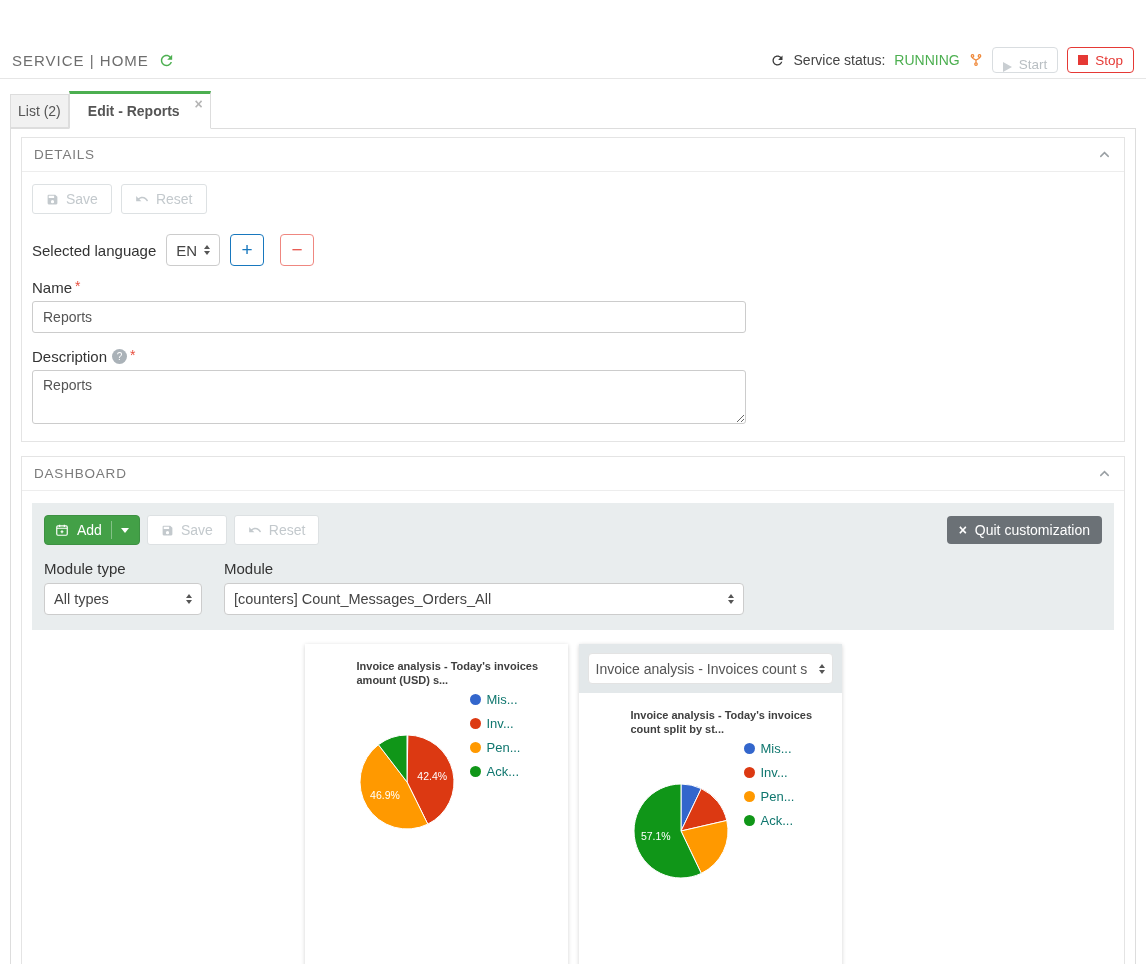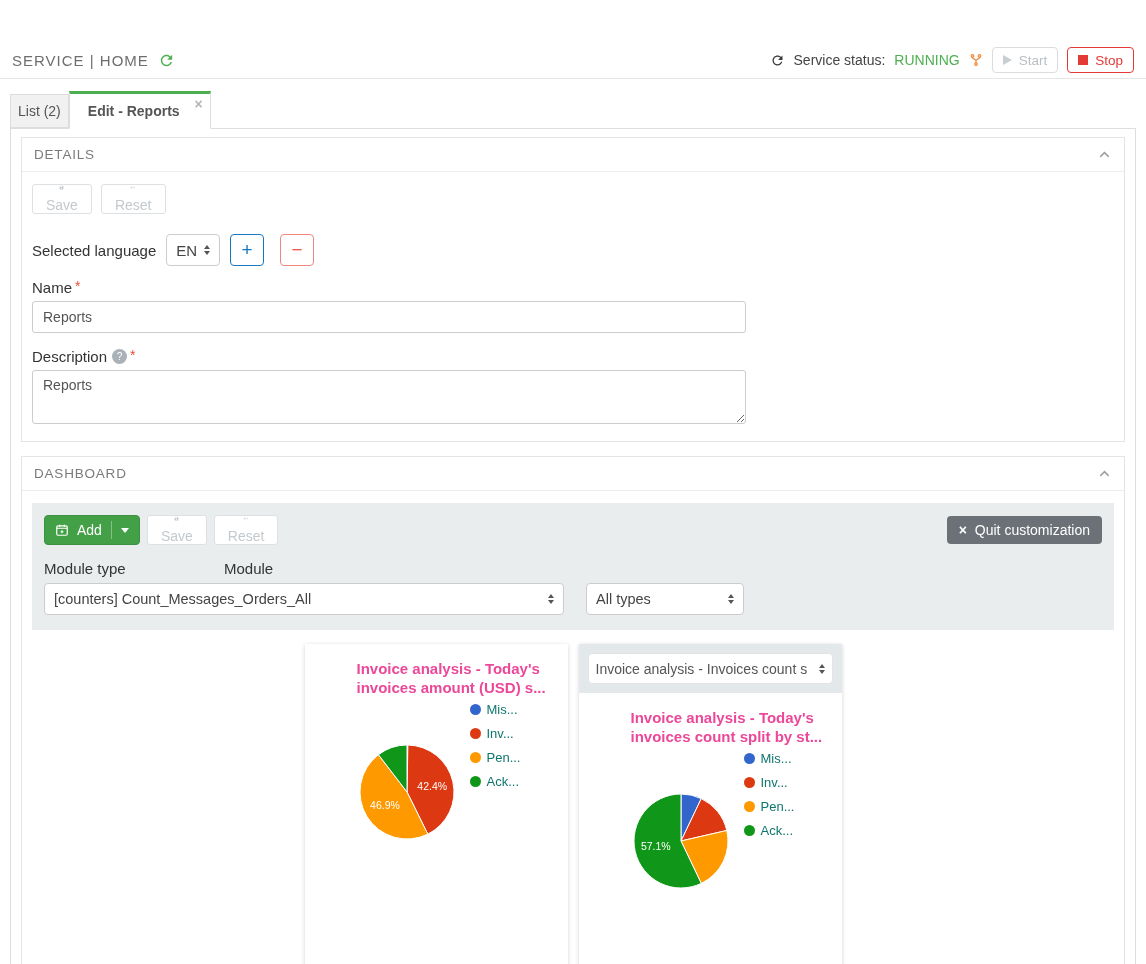--- a/index.html
+++ b/index.html
@@ -7,21 +7,21 @@
   body { width:1146px; font-family:"Liberation Sans","DejaVu Sans",sans-serif; font-size:14px; color:#444; }
 
   
   .topbar { height:37px; display:flex; align-items:center; justify-content:space-between;
             padding:0 12px; border-bottom:1px solid #e6e6e6; background:#fff;margin-top:42px; }
   .brand { display:flex; align-items:center; gap:9px; color:#6e6e6e; font-size:15px; letter-spacing:1px; }
   .statusbar { display:flex; align-items:center; gap:9px; color:#444; font-size:14px; }
   .status-running { color:#4caf50; }
   .btn-pill { display:inline-flex; align-items:center; gap:7px; height:26px; padding:0 10px;
               border-radius:4px; background:#fff; font-size:13.5px; cursor:pointer; }
-  .btn-start { border:1px solid #d9dde0; color:#b9bfc3; }
+  .btn-start { border:1px solid #d9dde0; color:#b9bfc3;align-items:flex-end; }
   .btn-stop  { border:1px solid #e53935; color:#e53935; }
   .tri-play { width:0; height:0; border-left:9px solid #c9ced2; border-top:5px solid transparent; border-bottom:5px solid transparent; }
   .sq-stop { width:10px; height:10px; background:#e53935; }
 
   
   .tabs { display:flex; align-items:flex-end; margin:12px 0 0 10px; }
   .tab { height:34px; padding:0 7px; display:flex; align-items:center; font-size:14px; color:#555;
          background:#f1f1f1; border:1px solid #ddd; cursor:pointer; }
   .tab.active { height:38px; background:#fff; border-top:3px solid #4caf50; border-bottom:1px solid #fff;
                 margin-bottom:-1px; position:relative; z-index:2; padding:0 30px 0 18px;font-weight:bold; }
@@ -33,21 +33,21 @@
   .panel { border:1px solid #e4e4e4; background:#fff; margin-bottom:14px; }
   .panel-header { display:flex; align-items:center; justify-content:space-between;
                   padding:9px 12px; border-bottom:1px solid #ededed;
                   color:#7b7b7b; font-size:13.5px; letter-spacing:.8px; }
   .collapse-btn { cursor:pointer; display:flex; align-items:center; }
   .panel-body { padding:12px 10px 14px; }
 
   
   .btn { display:inline-flex; align-items:center; gap:7px; height:30px; padding:0 13px;
          border-radius:3px; font-size:14px; background:#fff; border:1px solid #ddd; cursor:pointer; }
-  .btn.disabled { color:#c3c9cd; border-color:#dde1e3;flex-direction:column; }
+  .btn.disabled { color:#c3c9cd; border-color:#dde1e3; }
   .btn.disabled svg { fill:#c3c9cd; }
   .btn-row { display:flex; gap:9px; margin-bottom:20px; }
 
   
   .lang-row { display:flex; align-items:center; gap:10px; margin-bottom:13px; font-size:15px; color:#333; }
   .mini-select { display:inline-flex; align-items:center; gap:7px; height:32px; padding:0 9px;
                  border:1px solid #ccc; border-radius:4px; background:#fff; color:#444; cursor:pointer; }
   .stepper { display:inline-flex; flex-direction:column; gap:2px; }
   .stepper i { display:block; width:0; height:0; border-left:3.5px solid transparent; border-right:3.5px solid transparent; }
   .stepper .up { border-bottom:4.5px solid #555; }
@@ -88,21 +88,21 @@
 
   
   .charts-row { display:flex; justify-content:center; gap:11px; margin-top:14px; padding-bottom:4px; }
   .chart-panel { width:263px; background:#fff; box-shadow:0 1px 4px rgba(0,0,0,.18); }
   .chart-panel-header { background:#e3e8ea; padding:9px; }
   .chart-select { background:#fff; border:1px solid #e3e3e3; border-radius:4px; height:31px;
                   display:flex; align-items:center; justify-content:space-between; gap:5px;
                   padding:0 7px; font-size:14px; color:#555; cursor:pointer; }
   .chart-select .val { overflow:hidden; white-space:nowrap; }
   .chart-body { height:322px; position:relative; }
-  .chart-title { margin:16px 8px 0 52px; font-weight:bold; font-size:15px; color:#ec4899; line-height:1.26; }
+  .chart-title { margin:16px 8px 0 52px; font-weight:bold; font-size:11px; color:#404040; line-height:1.26; }
   .chart-flex { display:flex; align-items:flex-start; }
   .pie-svg { margin:44px 0 0 52px; flex:none; }
   .legend { margin:4px 0 0 13px; }
   .legend-item { display:flex; align-items:center; gap:6px; margin-bottom:9px; font-size:13px; color:#0f766e;text-align:center; }
   .legend-dot { width:11px; height:11px; border-radius:50%; flex:none; }
 
   svg.inline { display:block; }
 </style>
 </head>
 <body>
@@ -246,29 +246,29 @@
             <span class="x">×</span>
             <span>Quit customization</span>
           </span>
         </div>
 
         <div class="toolbar-labels">
           <span class="l1">Module type</span>
           <span>Module</span>
         </div>
         <div class="toolbar-selects">
-          <span class="fake-select sel-module">
-            <span class="val">[counters] Count_Messages_Orders_All</span>
+          <span class="fake-select sel-moduletype">
+            <span class="val">All types</span>
             <span class="stepper">
                 <i class="up"></i>
                 <i class="down"></i>
               </span>
           </span>
-          <span class="fake-select sel-moduletype">
-            <span class="val">All types</span>
+          <span class="fake-select sel-module">
+            <span class="val">[counters] Count_Messages_Orders_All</span>
             <span class="stepper">
                 <i class="up"></i>
                 <i class="down"></i>
               </span>
           </span>
         </div>
       </div>
 
       <div class="charts-row">
 

